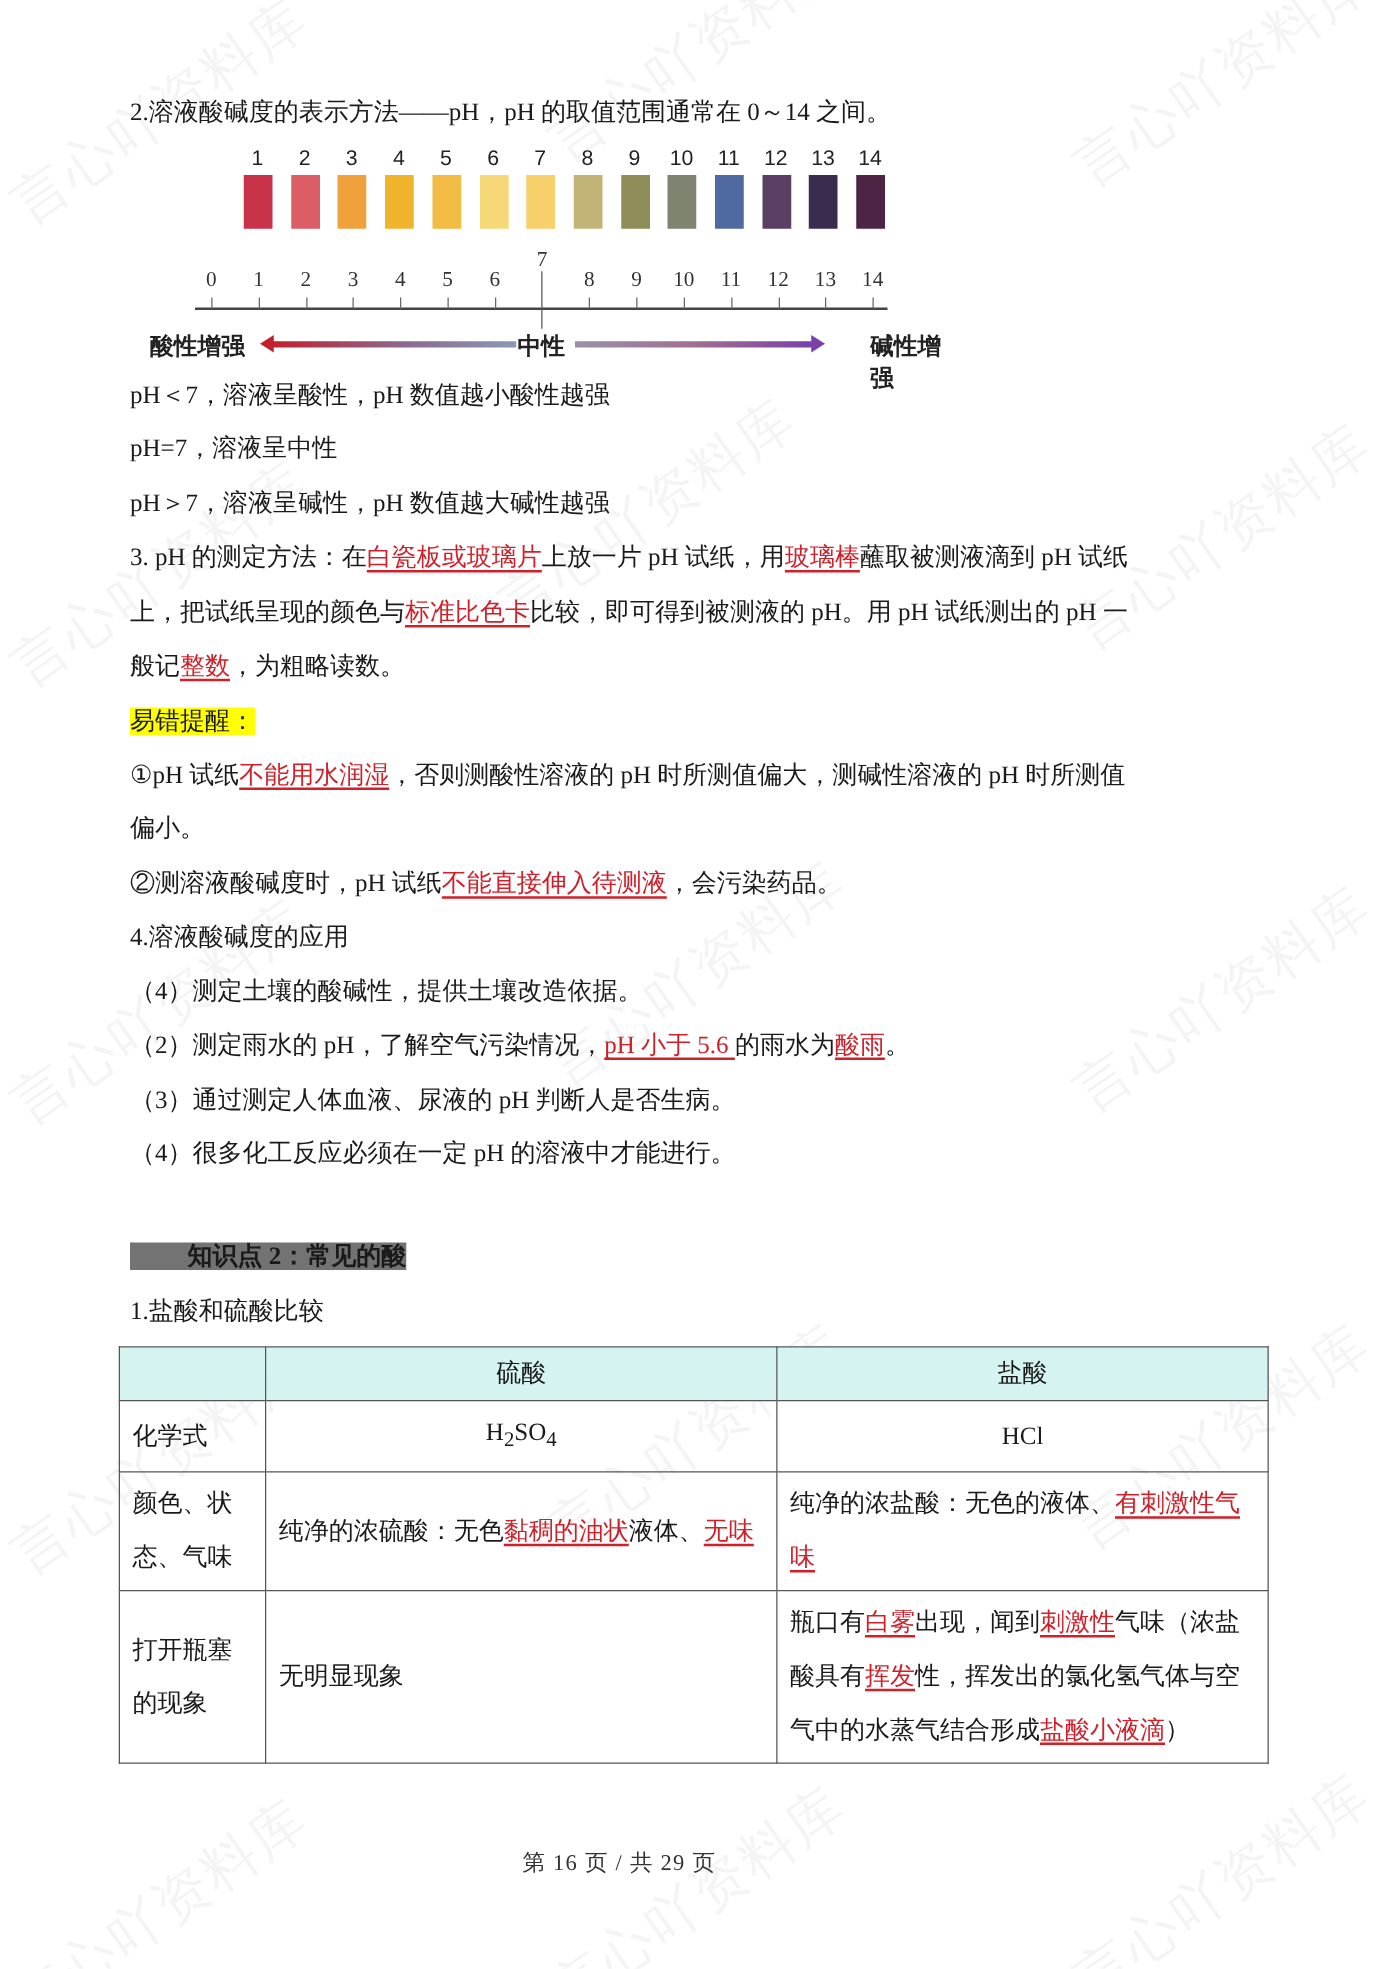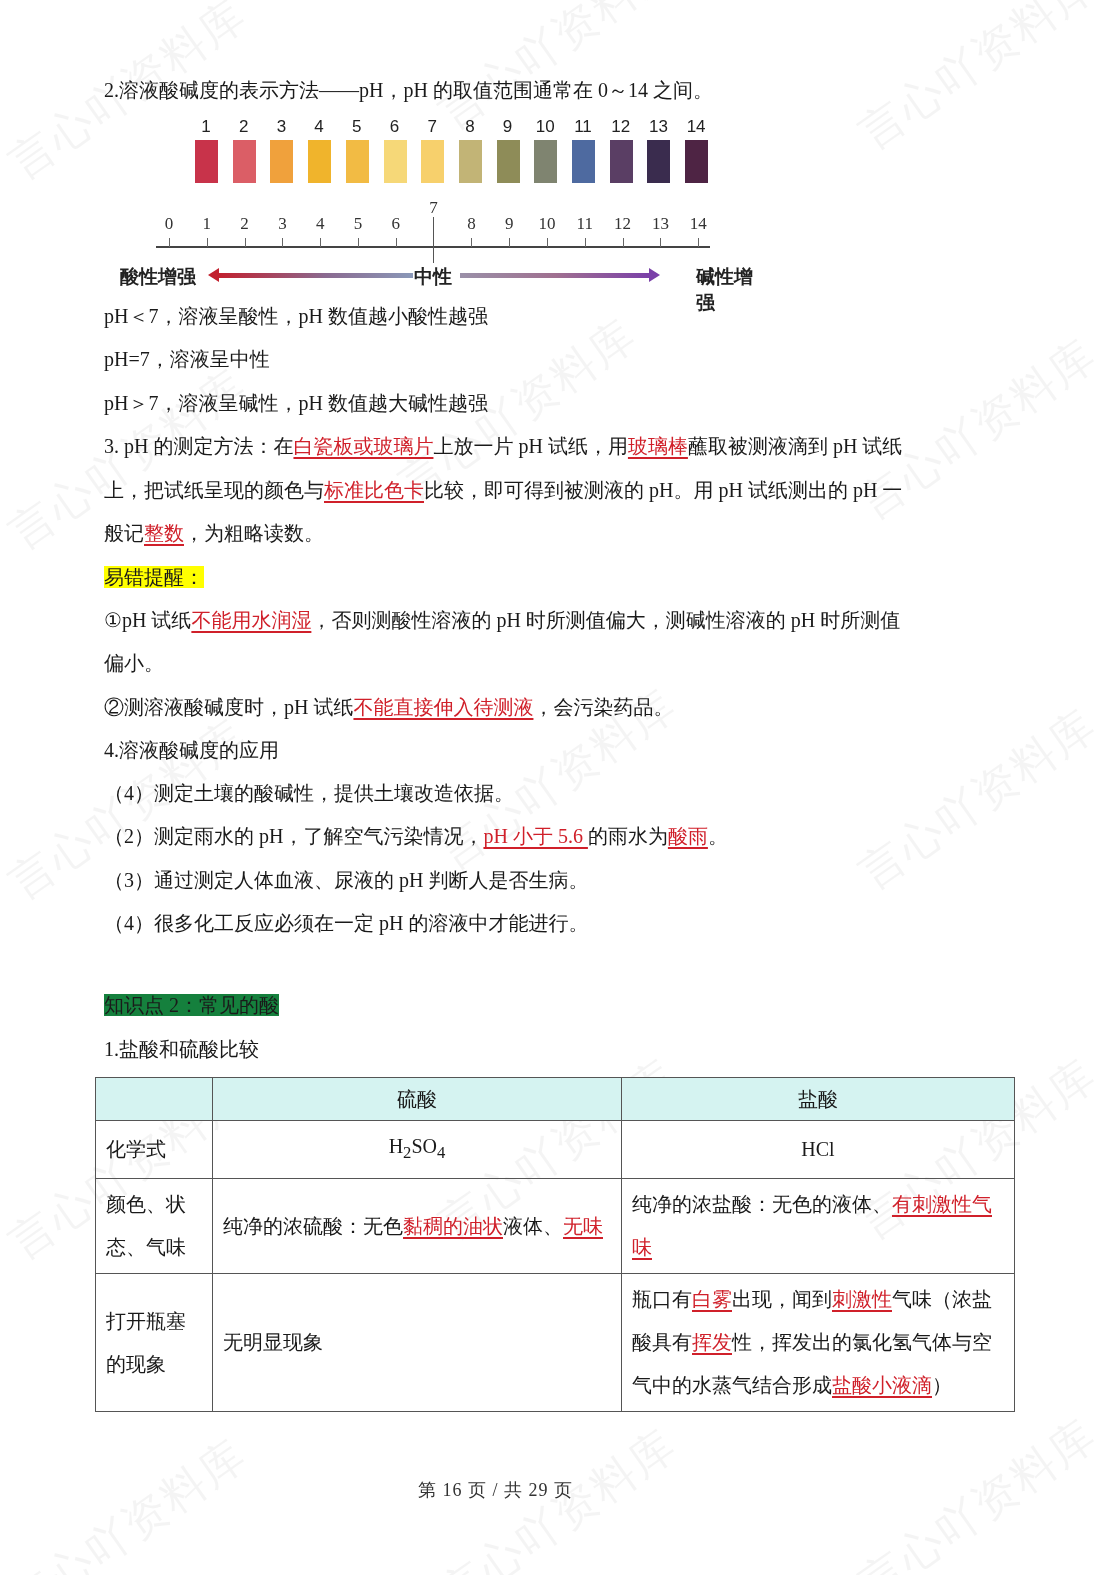--- a/index.html
+++ b/index.html
@@ -12,21 +12,21 @@
     position: absolute; font-family: "DejaVu Sans", sans-serif;
     font-size: 44px; color: rgba(0,0,0,0.045); transform: rotate(-35deg);
     white-space: nowrap; pointer-events: none; letter-spacing: 2px;
   }
   .line {
     position: absolute; left: 104px; font-size: 20px; line-height: 28px;
     white-space: nowrap;
   }
   .red { color: #d0202a; text-decoration: underline; text-decoration-color: #d0202a; text-underline-offset: 4px; }
   .hl-yellow { background: #ffff00; }
-  .hl-gray { background: #15803d; font-weight: normal; }
+  .hl-gray { background: #737373; font-weight: bold; padding-left: 46px; }
 
   
   .ph-chart { position: absolute; left: 110px; top: 112px; width: 660px; height: 185px; }
   .ph-num {
     position: absolute; top: 5px; width: 30px; text-align: center;
     font-family: "Liberation Sans", sans-serif; font-size: 17px; color: #222;
   }
   .swatch { position: absolute; top: 28px; width: 23px; height: 43px; }
   .axis { position: absolute; left: 46px; top: 134px; width: 554px; height: 2px; background: #444; }
   .tick { position: absolute; top: 126px; width: 1px; height: 9px; background: #666; }

